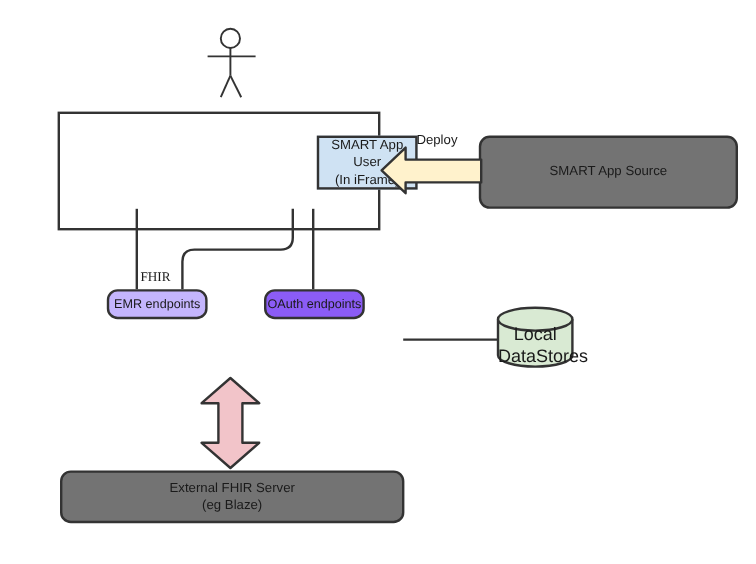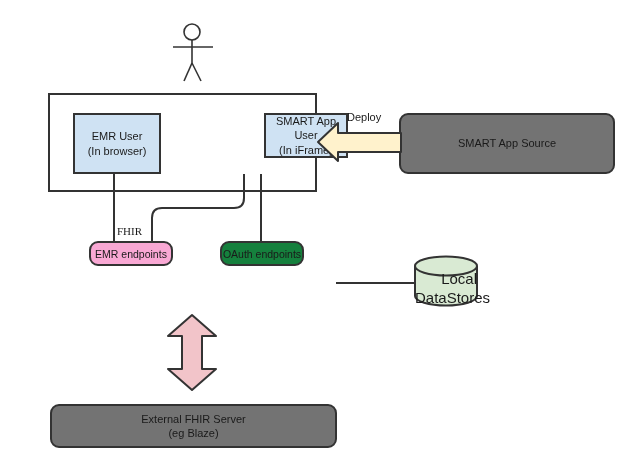--- a/index.html
+++ b/index.html
@@ -15,52 +15,48 @@
   }
   .plain{border:2px solid #333333;background:#ffffff;}
   .blue{border:2px solid #333333;background:#cfe2f3;}
   .yellow{border:2px solid #333333;background:#737373;border-radius:9px;}
   .endpoint{
     position:absolute;box-sizing:border-box;
     display:flex;align-items:center;justify-content:center;
     text-align:center;font-size:10.5px;border:2px solid #333333;
     border-radius:9px;z-index:3;
   }
-  .pink-ep{background:#f9a8d4;}
-  .lav-ep{background:#15803d;}
+  .pink-ep{background:#c4b5fd;}
+  .lav-ep{background:#8b5cf6;}
   .float-label{
     position:absolute;font-size:11px;z-index:3;color:#1a1a1a;
-    white-space:pre-line;text-align:right;
+    white-space:pre-line;text-align:center;
   }
   svg.layer{position:absolute;left:0;top:0;z-index:2;pointer-events:none;}
 </style>
 </head>
 <body>
 
 <div class="canvas">
 
   <div class="node plain" style="left:48px;top:93px;width:269px;height:99px;"></div>
 
-  <div class="node blue" style="left:73px;top:113px;width:88px;height:61px;">
-    <span>EMR User
-(In browser)</span>
-  </div>
 
   <div class="node blue" style="left:220px;top:113px;width:84px;height:45px;margin-left:44px;">
     <span>SMART App
 User
 (In iFrame)</span>
   </div>
 
   <div class="node yellow" style="left:399px;top:113px;width:216px;height:61px;">
     <span>SMART App Source</span>
   </div>
 
 
-  <div class="node yellow" style="left:50px;top:392px;width:287px;height:44px;margin-top:12px;">
+  <div class="node yellow" style="left:50px;top:392px;width:287px;height:44px;">
     <span>External FHIR Server
 (eg Blaze)</span>
   </div>
 
   <svg class="layer" width="630" height="470" viewBox="0 0 630 470">
 
     <g stroke="#333333" stroke-width="1.6" fill="none">
       <circle cx="192" cy="32" r="8" fill="#ffffff"></circle>
       <line x1="192" y1="40" x2="192" y2="63"></line>
       <line x1="173" y1="47" x2="213" y2="47"></line>

